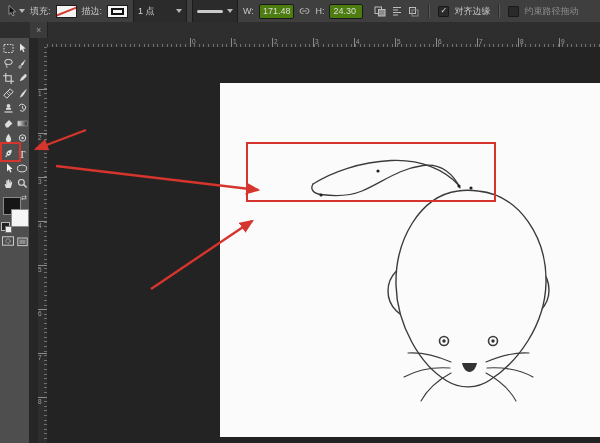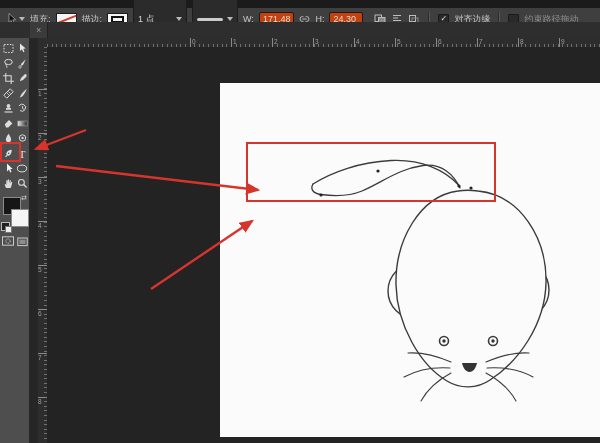--- a/index.html
+++ b/index.html
@@ -1,31 +1,31 @@
 <!DOCTYPE html>
 <html><head>
 <meta charset="utf-8">
 <style>
   html,body{margin:0;padding:0;background:#1b1b1b;}
   #app{position:relative;width:600px;height:443px;overflow:hidden;
        font-family:"Liberation Sans","DejaVu Sans",sans-serif;
        -webkit-font-smoothing:antialiased;}
   
-  #options-bar{position:absolute;left:0;top:8px;width:600px;height:22px;
+  #options-bar{position:absolute;left:0;top:0;width:600px;height:22px;
     background:#3f3f3f;border-bottom:1px solid #272727;
     display:flex;align-items:center;gap:5px;color:#cfcfcf;font-size:9px;white-space:nowrap;}
   .ob-label{color:#c6c6c6;}
   .tool-preset{margin-left:7px;display:flex;align-items:center;gap:2px;}
   .caret{width:0;height:0;border-left:3px solid transparent;border-right:3px solid transparent;border-top:4px solid #b9b9b9;}
   .swatch{width:19px;height:11px;border:1px solid #1d1d1d;background:#f4f4f4;position:relative;overflow:hidden;}
   .swatch.nofill::after{content:"";position:absolute;left:-3px;top:4px;width:28px;height:2px;background:#d13b30;transform:rotate(-22deg);}
   .swatch.stroke-black::after{content:"";position:absolute;left:3px;top:2px;right:3px;bottom:2px;border:2px solid #111;}
   .dropdown{height:14px;background:#2b2b2b;border:1px solid #1c1c1c;border-radius:2px;
     display:flex;align-items:center;gap:4px;padding:12px 4px;color:#d6d6d6;}
-  .valuebox{height:13px;background:#c2410c;border:1px solid #1a1a1a;border-radius:2px;
+  .valuebox{height:13px;background:#4d7c0f;border:1px solid #1a1a1a;border-radius:2px;
     padding:0 3px;display:flex;align-items:center;color:#dcdcdc;min-width:26px;}
   .stroke-line{width:26px;height:3px;border-radius:2px;background:#cbcbcb;}
   .sep{width:1px;height:14px;background:#2c2c2c;border-right:1px solid #585858;margin:0 3px;}
   .checkbox{width:9px;height:9px;background:#2a2a2a;border:1px solid #191919;border-radius:1px;
     display:flex;align-items:center;justify-content:center;font-size:8px;color:#e2e2e2;line-height:8px;}
   .ob-ico{display:flex;align-items:center;}
   .dim{color:#8f8f8f;}
   
   #tab-strip{position:absolute;left:0;top:22px;width:600px;height:16px;background:#2e2e2e;border-bottom:1px solid #242424;}
   #doc-tab{position:absolute;left:30px;top:0;height:16px;background:#3b3b3b;border-right:1px solid #222;

